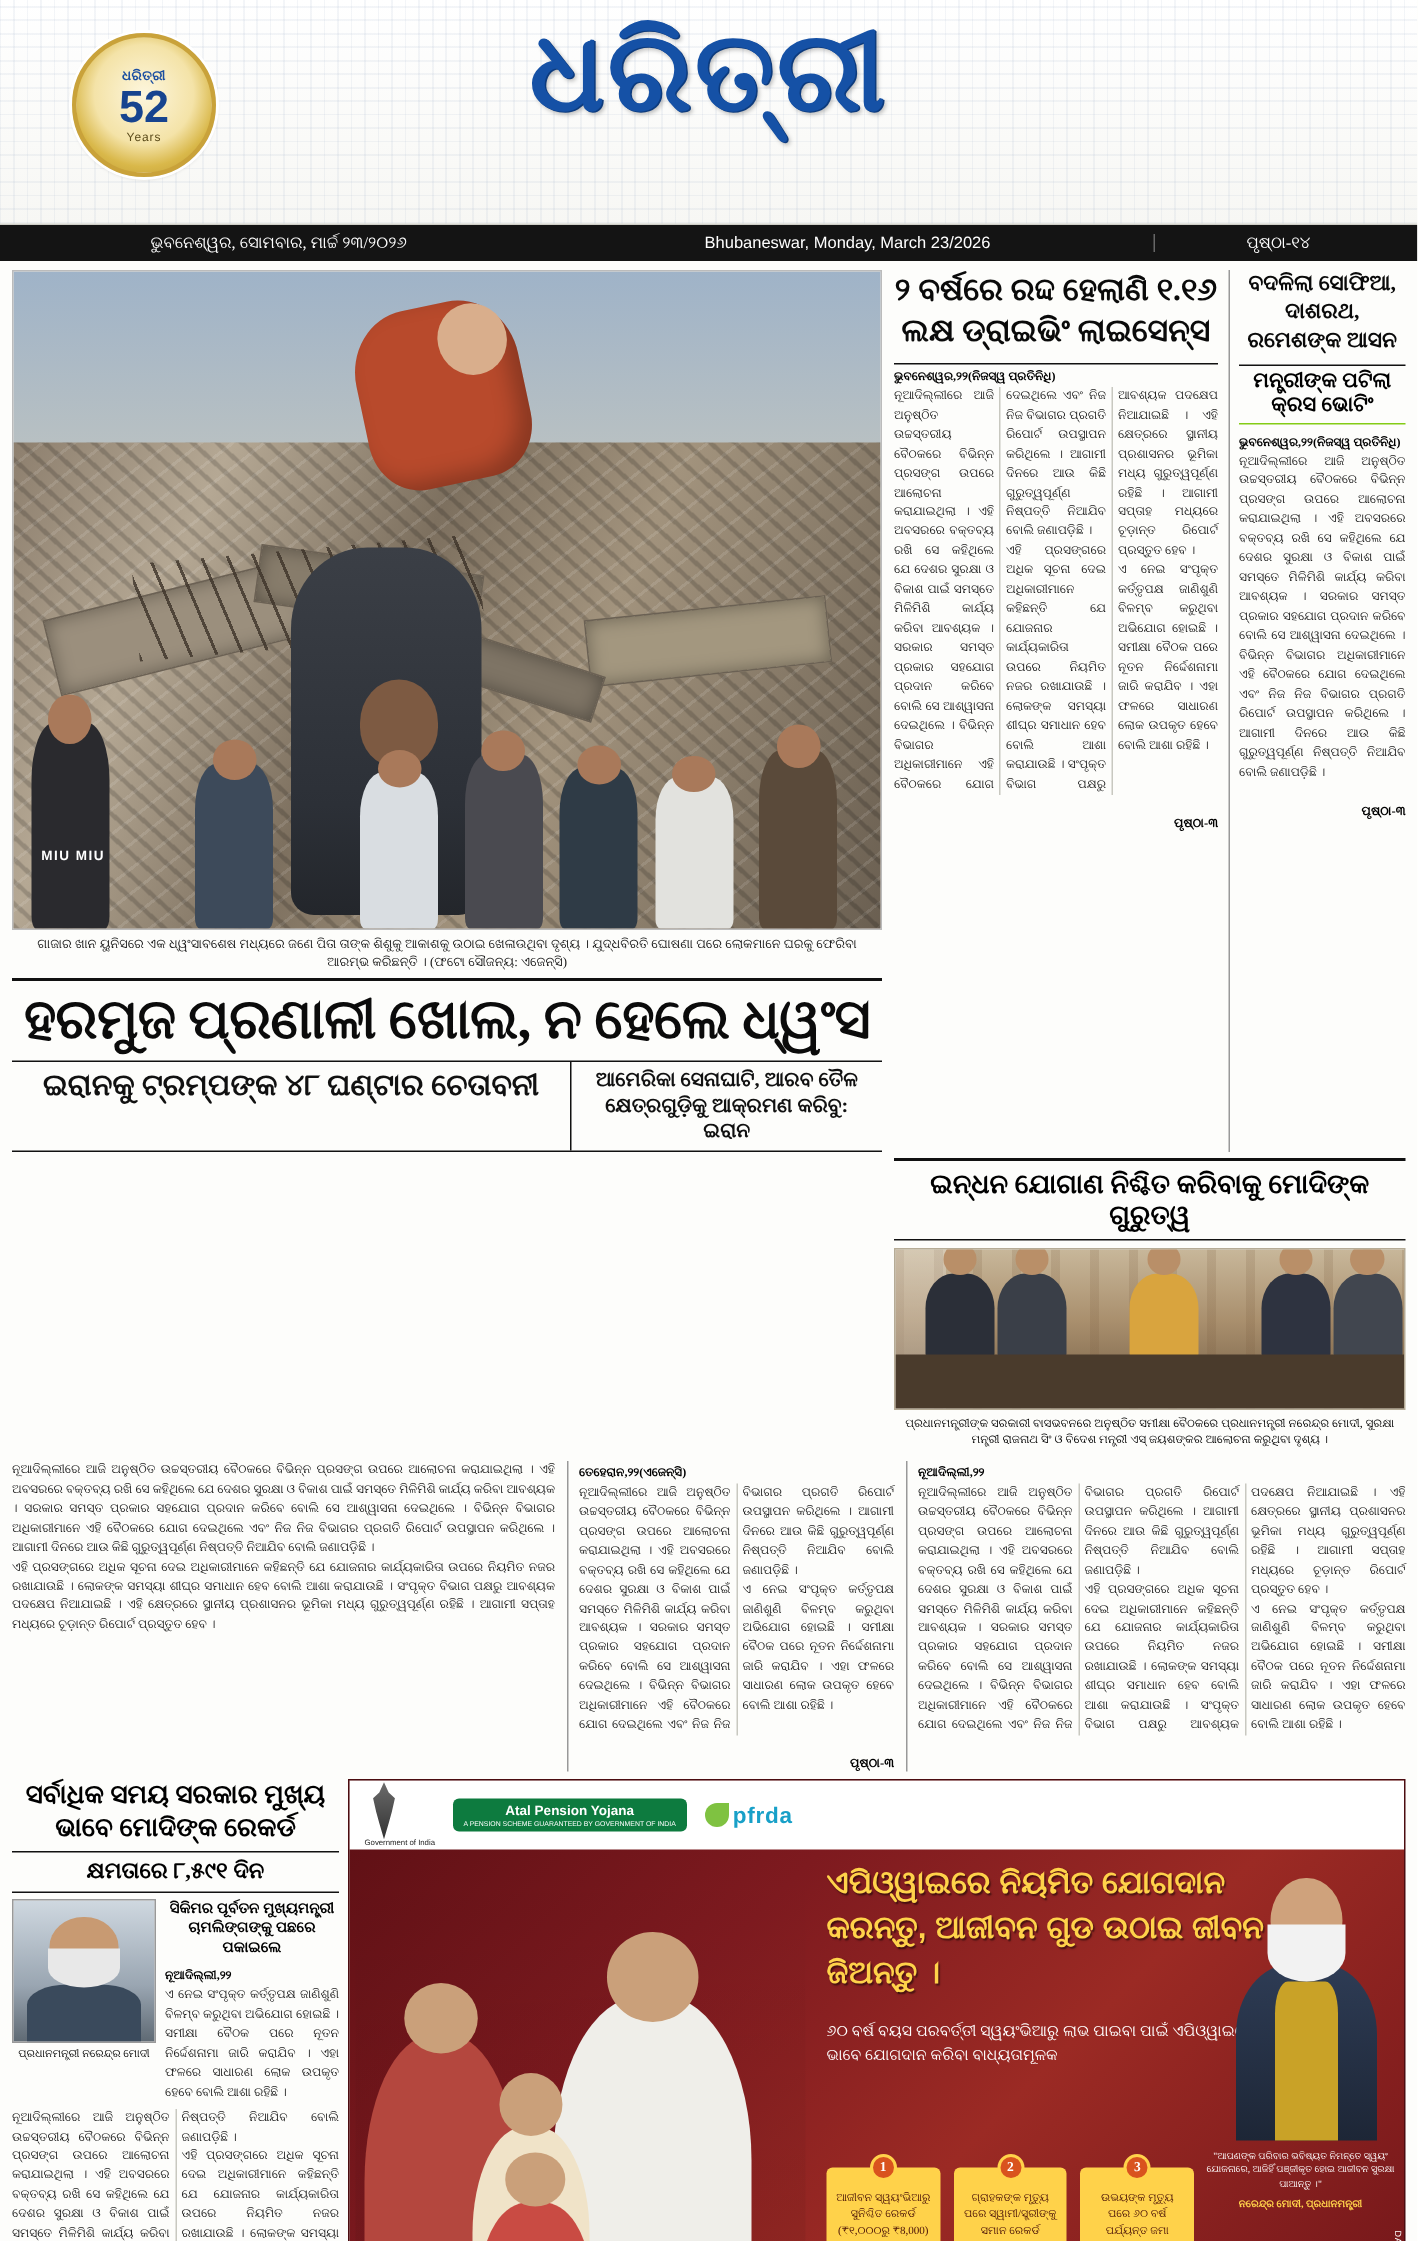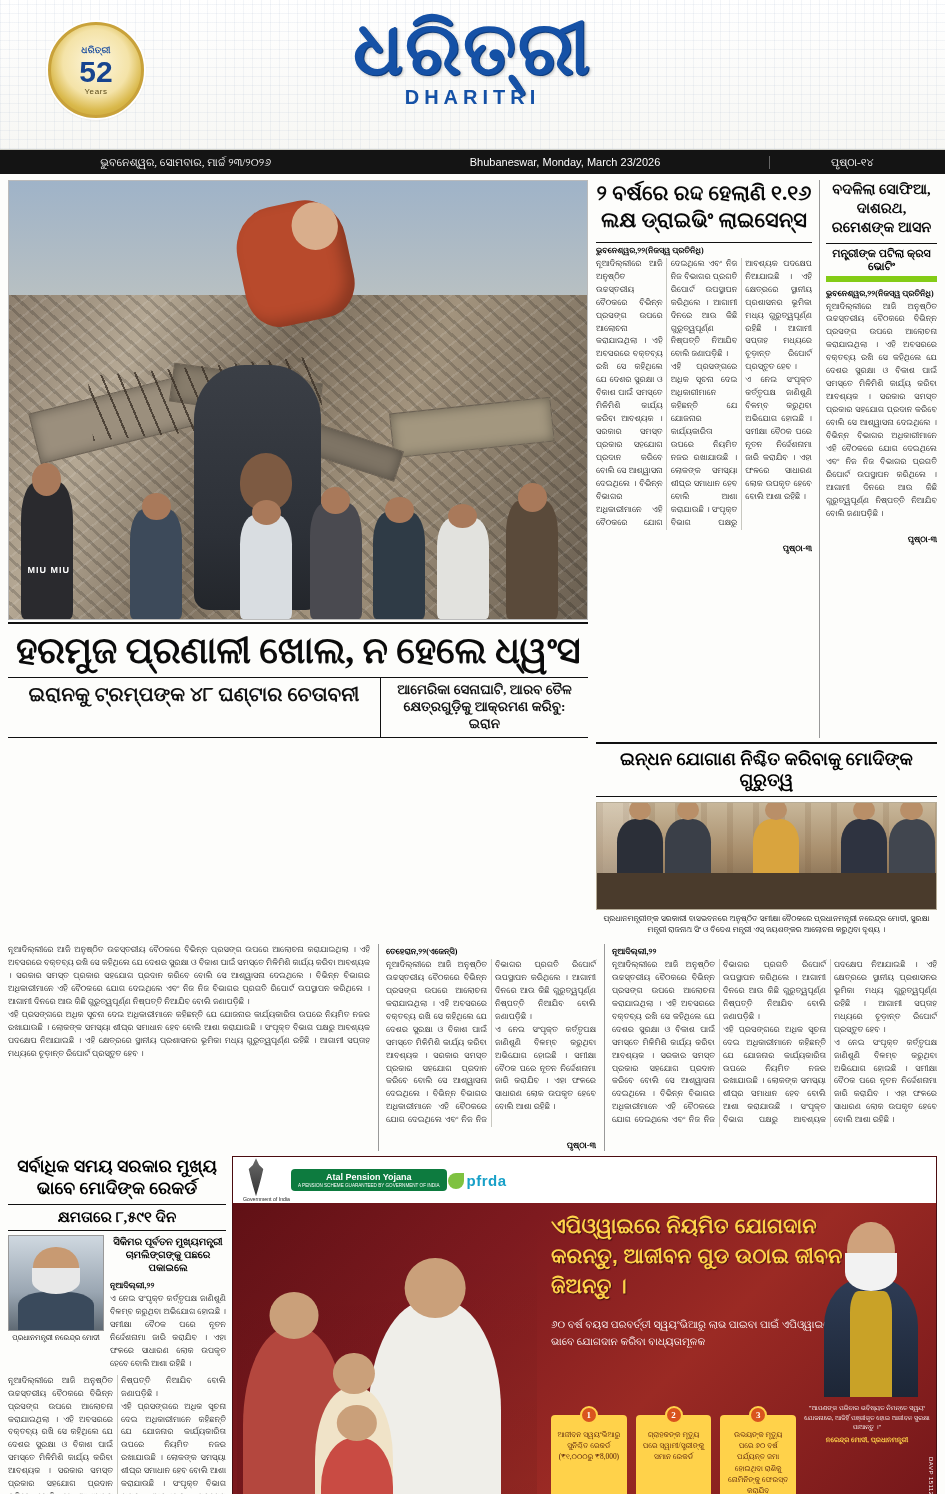--- a/index.html
+++ b/index.html
@@ -185,22 +185,22 @@
     font-size: 21px; font-weight: bold; line-height: 1.28; text-align: center;
     color: #0a0a0a; border-bottom: 1px solid #111; padding-bottom: 8px;
   }
   .side-head {
     font-family: "Liberation Serif", serif;
     font-size: 14.5px; font-weight: bold; line-height: 1.3; text-align: center;
     color: #0a0a0a; padding-bottom: 6px;
   }
   .side-sub {
     font-family: "Liberation Serif", serif;
-    font-size: 11px; font-weight: bold; text-align: center;
-    border-top: 1px solid #111; border-bottom: 6px solid #84cc16;
+    font-size: 14px; font-weight: bold; text-align: center;
+    border-top: 1px solid #111; border-bottom: 1px solid #84cc16;
     padding: 3px 0; margin-bottom: 4px;
   }
   .byline {
     font-family: "Liberation Serif", serif;
     font-size: 8px; font-weight: bold; padding: 3px 0 2px;
   }
   .cols3 { column-count: 3; column-gap: 8px; column-rule: 1px solid #c8c8c0; }
   .cols2 { column-count: 2; column-gap: 8px; column-rule: 1px solid #c8c8c0; }
   .fake-text {
     font-family: "Liberation Serif", serif;
@@ -278,21 +278,21 @@
   }
 
   
   .ad-inner {
     position: relative; height: 430px; overflow: hidden;
     background: linear-gradient(135deg,#5c0f14 0%, #7e1a1f 32%, #9b2a24 58%, #6d1318 100%);
     border: 1px solid #4b0c10;
   }
   .ad-top {
     position: absolute; left: 0; top: 0; width: 100%; height: 46px;
-    display: flex; align-items: center; gap: 1px; padding: 4px 10px;
+    display: flex; align-items: center; gap: 12px; padding: 4px 10px;
     background: #ffffff;
   }
   .emblem {
     width: 26px; height: 38px;
     background: linear-gradient(180deg,#6b6b6b,#333);
     clip-path: polygon(50% 0%, 62% 18%, 78% 28%, 70% 52%, 62% 72%, 50% 100%, 38% 72%, 30% 52%, 22% 28%, 38% 18%);
   }
   .emblem-wrap { text-align:center; }
   .emblem-wrap .et { font-size: 5.2px; color:#222; }
   .apy-logo {
@@ -389,21 +389,20 @@
     <div class="mast-grid"></div>
 
     <div class="badge">
       <div class="b-top">ଧରିତ୍ରୀ</div>
       <div class="b-num">52</div>
       <div class="b-sub">Years</div>
     </div>
 
     <div class="mast-center">
       <div class="logo-odia">ଧରିତ୍ରୀ</div>
-      <div class="logo-latin">DHARITRI</div>
     </div>
   </div>
 
   <div class="datebar">
     <div class="dleft">ଭୁବନେଶ୍ୱର, ସୋମବାର, ମାର୍ଚ୍ଚ ୨୩/୨୦୨୬</div>
     <div class="dmid">Bhubaneswar, Monday, March 23/2026</div>
     <div class="dright">ପୃଷ୍ଠା-୧୪</div>
   </div>
 
   <div class="content">
@@ -443,20 +442,21 @@
               </div>
             <div class="kid k6">
                 <div class="kh"></div>
               </div>
             <div class="kid k7">
                 <div class="kh"></div>
               </div>
           </div>
           <div class="miu">MIU MIU</div>
         </div>
+        <div class="caption">ଗାଜାର ଖାନ ୟୁନିସରେ ଏକ ଧ୍ୱଂସାବଶେଷ ମଧ୍ୟରେ ଜଣେ ପିତା ତାଙ୍କ ଶିଶୁକୁ ଆକାଶକୁ ଉଠାଇ ଖେଳାଉଥିବା ଦୃଶ୍ୟ । ଯୁଦ୍ଧବିରତି ଘୋଷଣା ପରେ ଲୋକମାନେ ଘରକୁ ଫେରିବା ଆରମ୍ଭ କରିଛନ୍ତି । (ଫଟୋ ସୌଜନ୍ୟ: ଏଜେନ୍ସି)</div>
 
         <div class="banner-head">
           <div class="h1">ହରମୁଜ ପ୍ରଣାଳୀ ଖୋଲ, ନ ହେଲେ ଧ୍ୱଂସ</div>
           <div class="subbar">
             <div class="sb-left">ଇରାନକୁ ଟ୍ରମ୍ପଙ୍କ ୪୮ ଘଣ୍ଟାର ଚେତାବନୀ</div>
             <div class="sb-right">ଆମେରିକା ସେନାଘାଟି, ଆରବ ତୈଳ କ୍ଷେତ୍ରଗୁଡ଼ିକୁ ଆକ୍ରମଣ କରିବୁ: ଇରାନ</div>
           </div>
         </div>
       </div>
 

